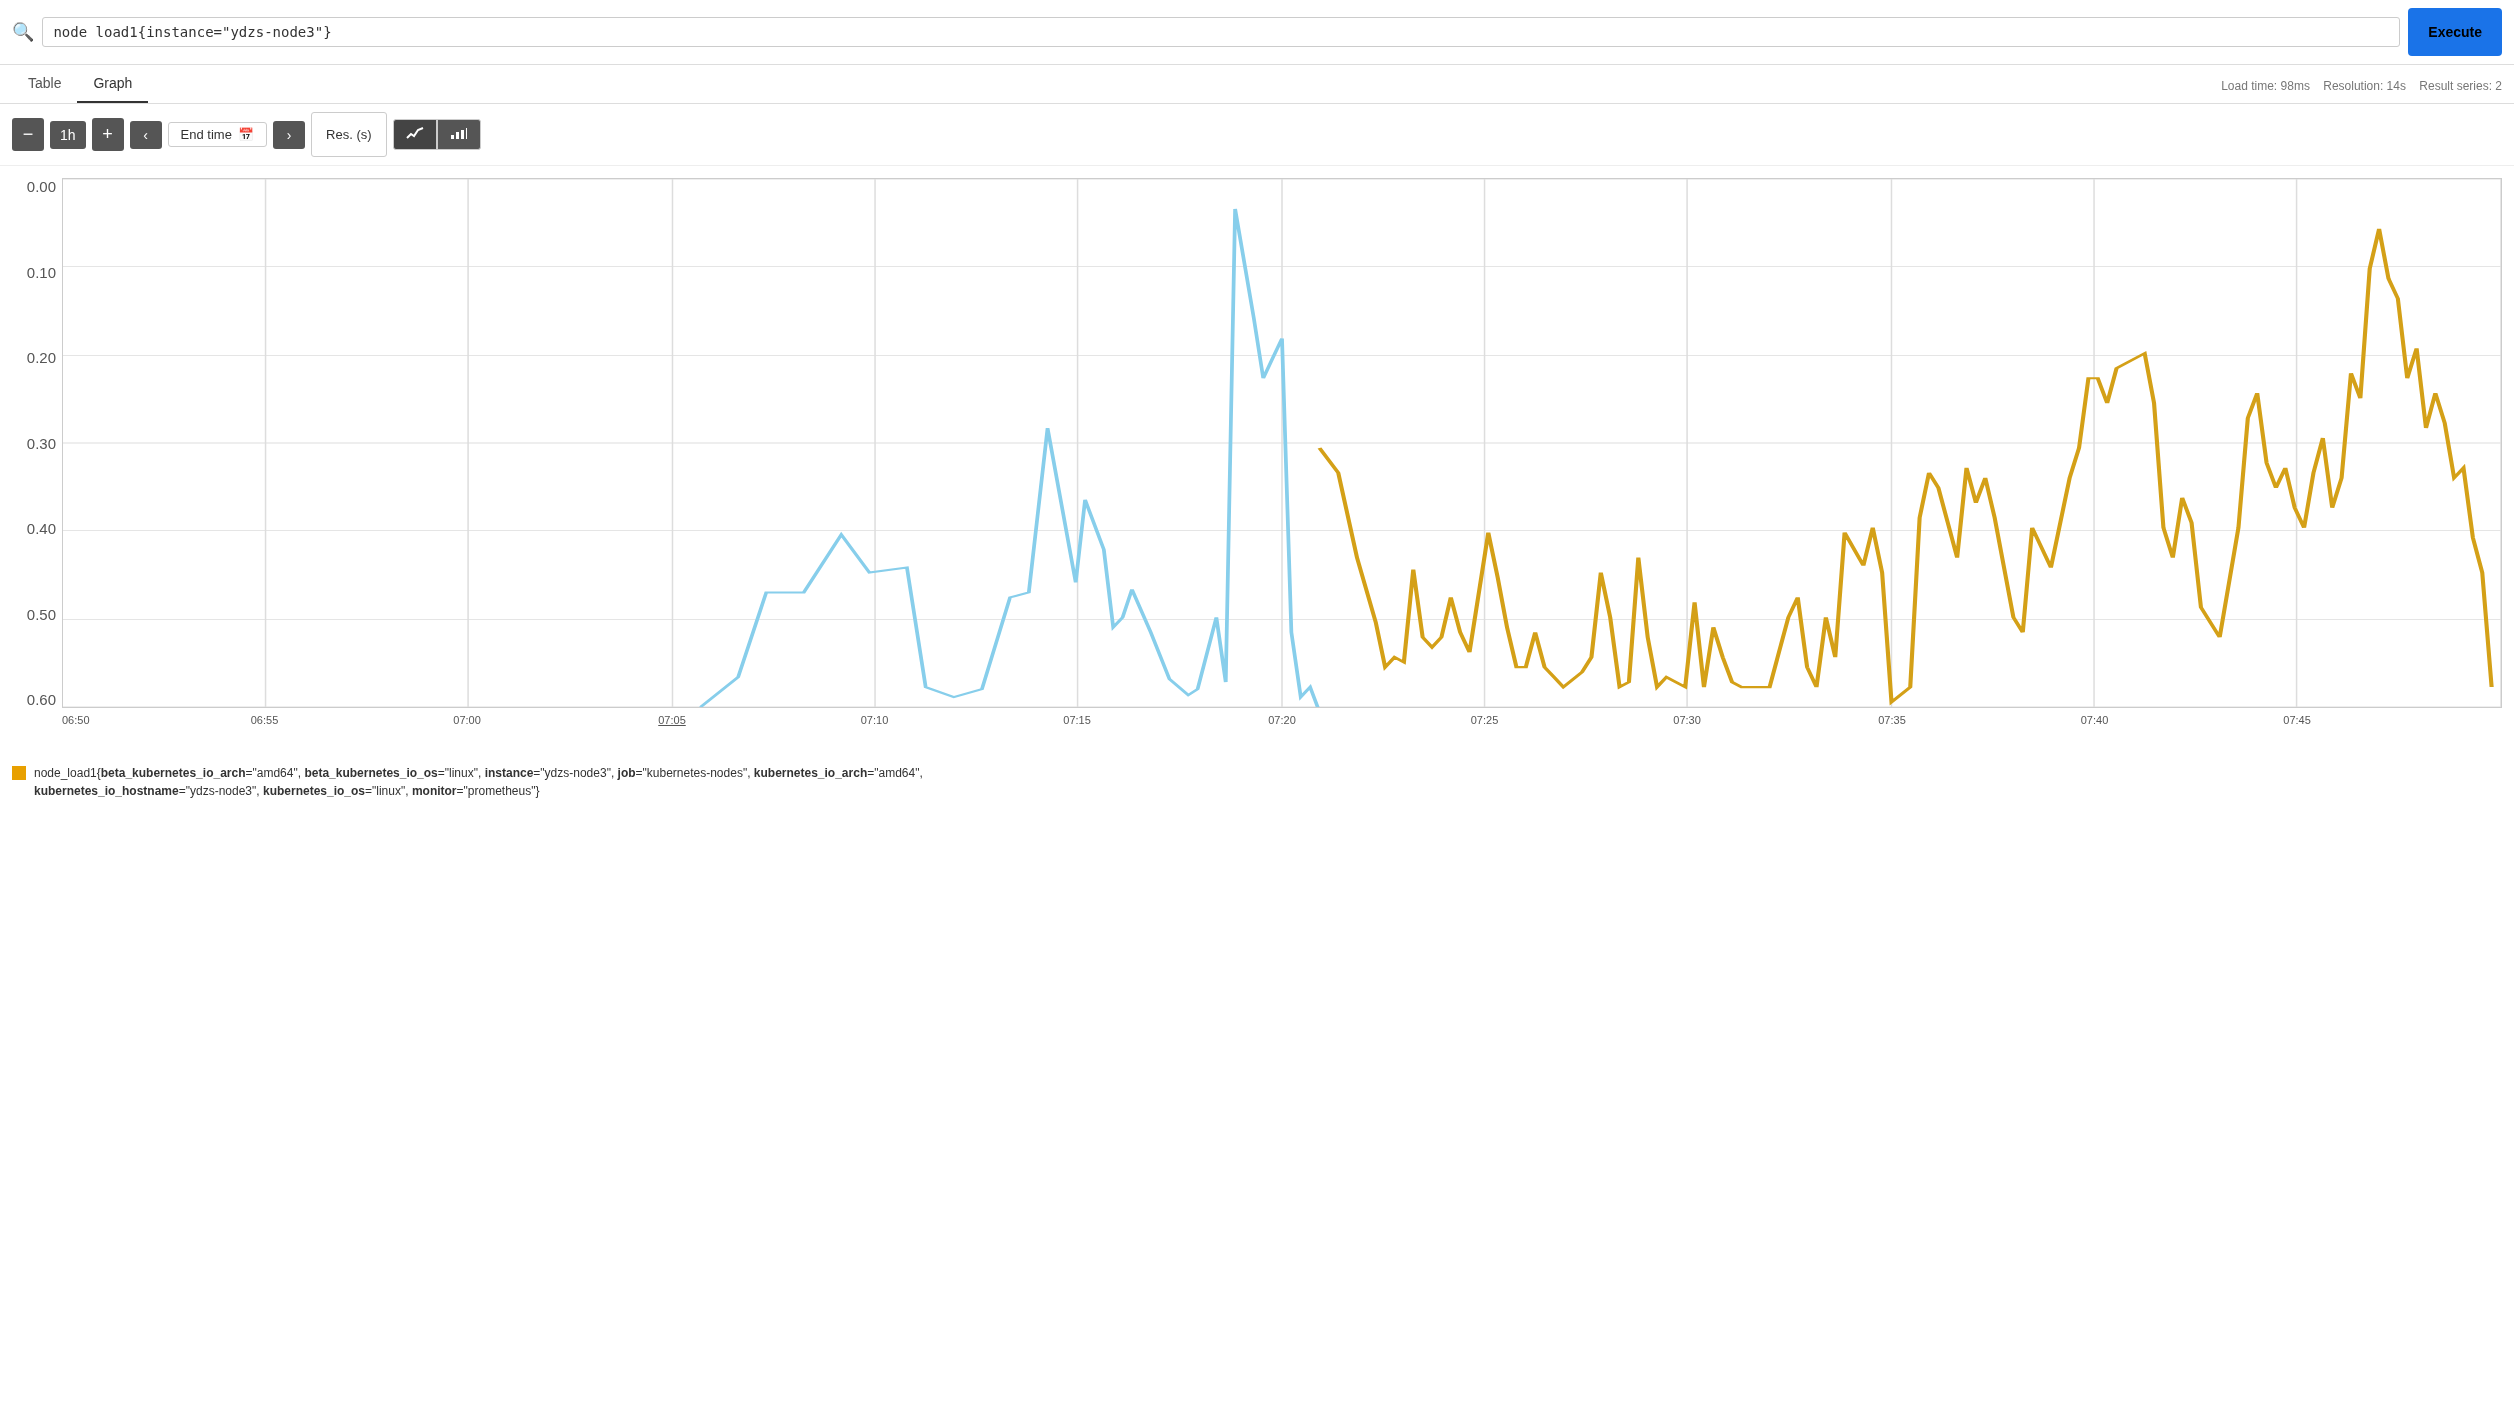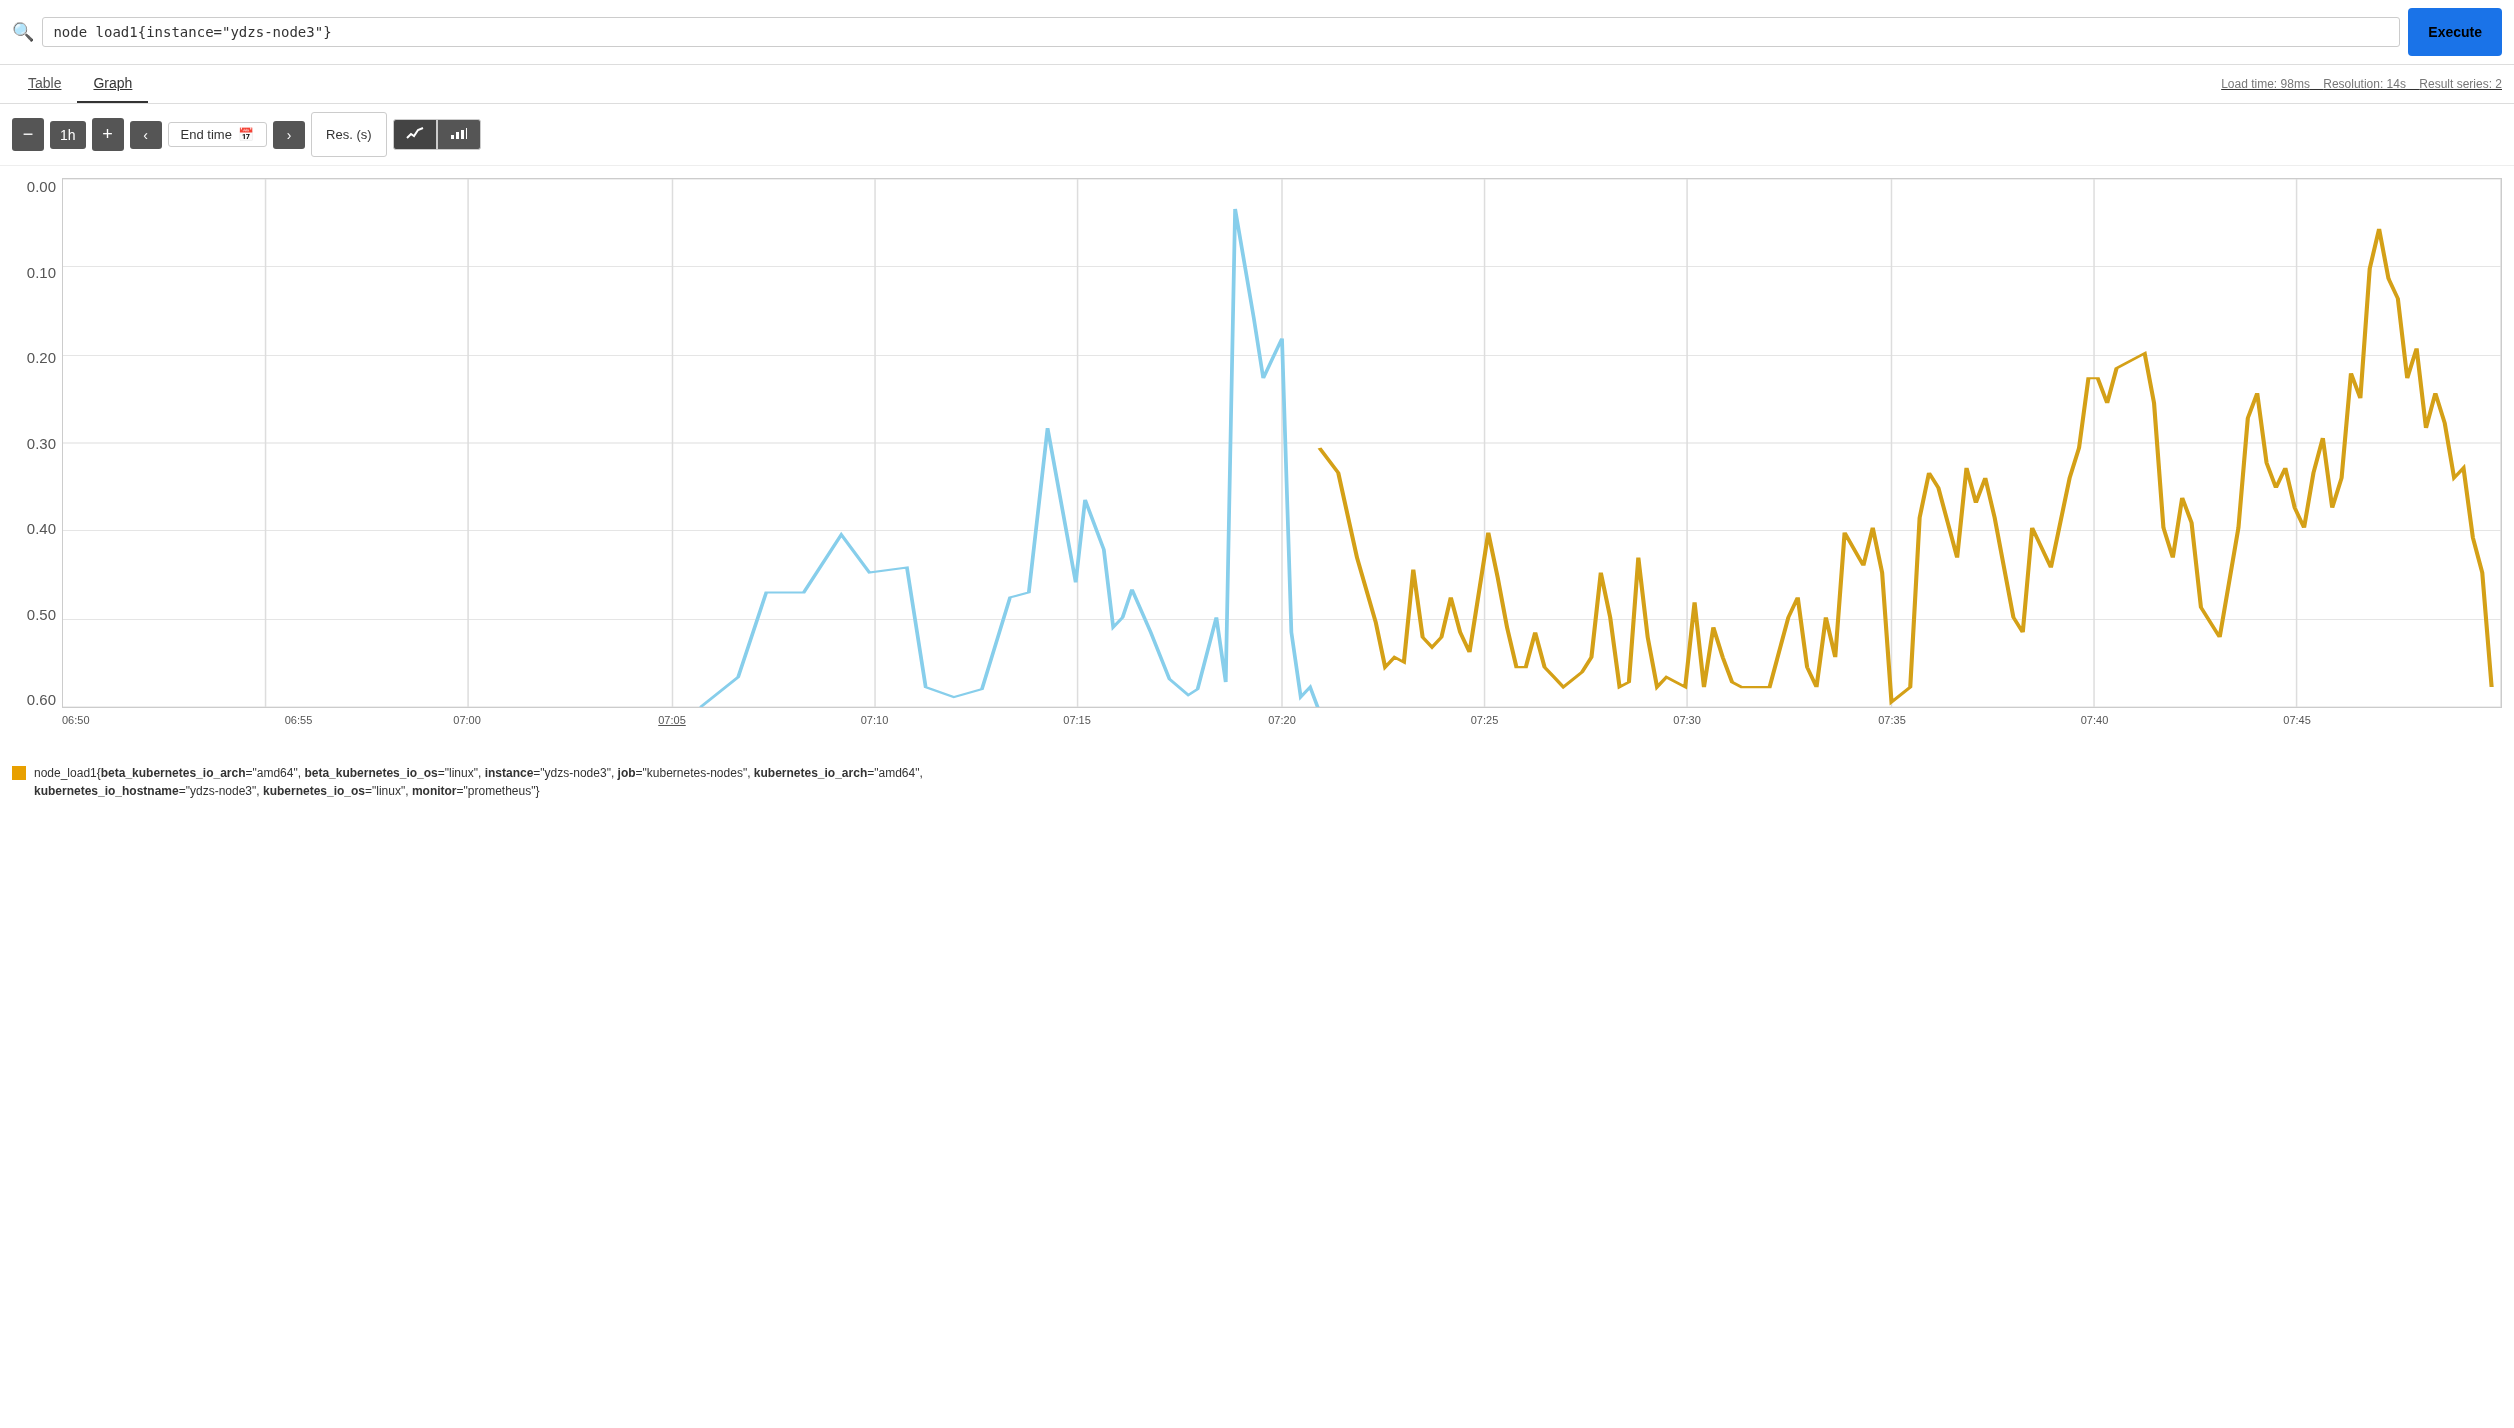--- a/index.html
+++ b/index.html
@@ -27,25 +27,24 @@
       border: none;
       border-radius: 4px;
       padding: 16px 20px;
       font-size: 14px;
       font-weight: bold;
       cursor: pointer;
     }
 
     .tabs-bar {
       display: flex;
-      align-items: center;
+      align-items: flex-end;
       padding: 0 12px;
       border-bottom: 1px solid #ddd;
       position: relative;
-      text-decoration: underline;
     }
     .tab {
       padding: 10px 16px;
       cursor: pointer;
       font-size: 14px;
       color: #555;
       border-bottom: 2px solid transparent;
     }
     .tab.active {
       color: #333;
@@ -422,21 +421,21 @@
             1280,290
             1285,360
             1290,395
             1295,510
           "></polyline>
       </svg>
     </div>
 
     <div class="x-axis" style="position:absolute; left:50px; right:0; bottom:0; height:40px; display:flex; align-items:flex-start; padding-top:6px;">
       <span class="x-label" style="position:absolute; left:0%; transform:translateX(0);">06:50</span>
-      <span class="x-label" style="position:absolute; left:8.3%; transform:translateX(-50%);margin-left:34px;">06:55</span>
+      <span class="x-label" style="position:absolute; left:8.3%; transform:translateX(-50%);">06:55</span>
       <span class="x-label" style="position:absolute; left:16.6%; transform:translateX(-50%);">07:00</span>
       <span class="x-label" style="position:absolute; left:25%; transform:translateX(-50%);text-decoration:underline;">07:05</span>
       <span class="x-label" style="position:absolute; left:33.3%; transform:translateX(-50%);">07:10</span>
       <span class="x-label" style="position:absolute; left:41.6%; transform:translateX(-50%);">07:15</span>
       <span class="x-label" style="position:absolute; left:50%; transform:translateX(-50%);">07:20</span>
       <span class="x-label" style="position:absolute; left:58.3%; transform:translateX(-50%);">07:25</span>
       <span class="x-label" style="position:absolute; left:66.6%; transform:translateX(-50%);">07:30</span>
       <span class="x-label" style="position:absolute; left:75%; transform:translateX(-50%);">07:35</span>
       <span class="x-label" style="position:absolute; left:83.3%; transform:translateX(-50%);">07:40</span>
       <span class="x-label" style="position:absolute; left:91.6%; transform:translateX(-50%);">07:45</span>

